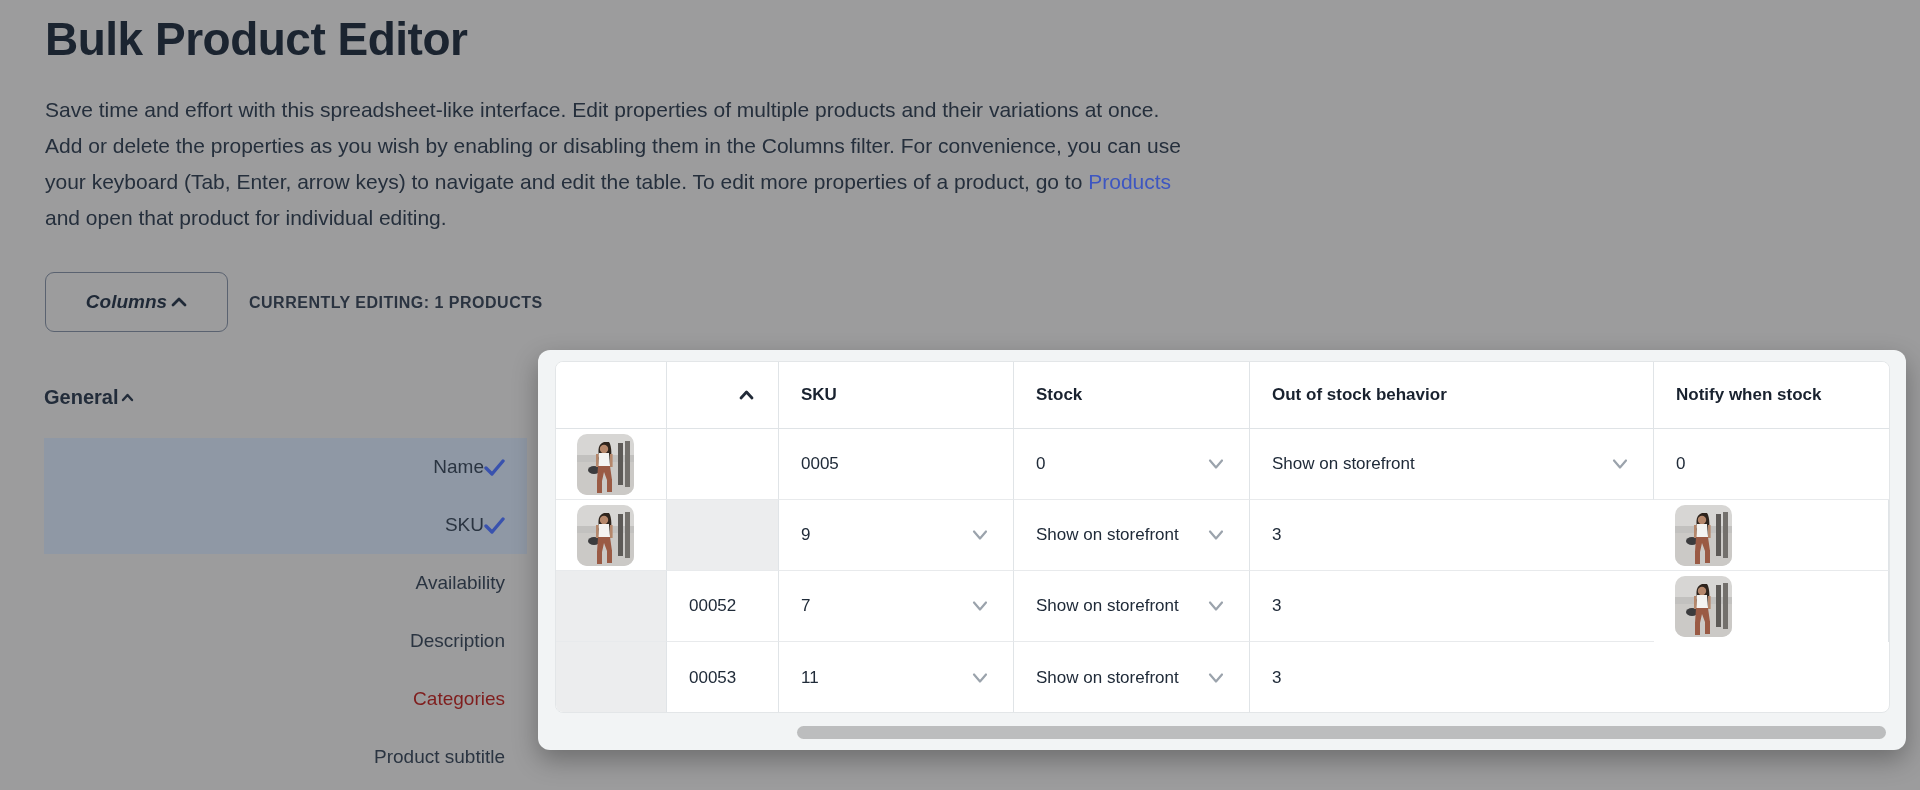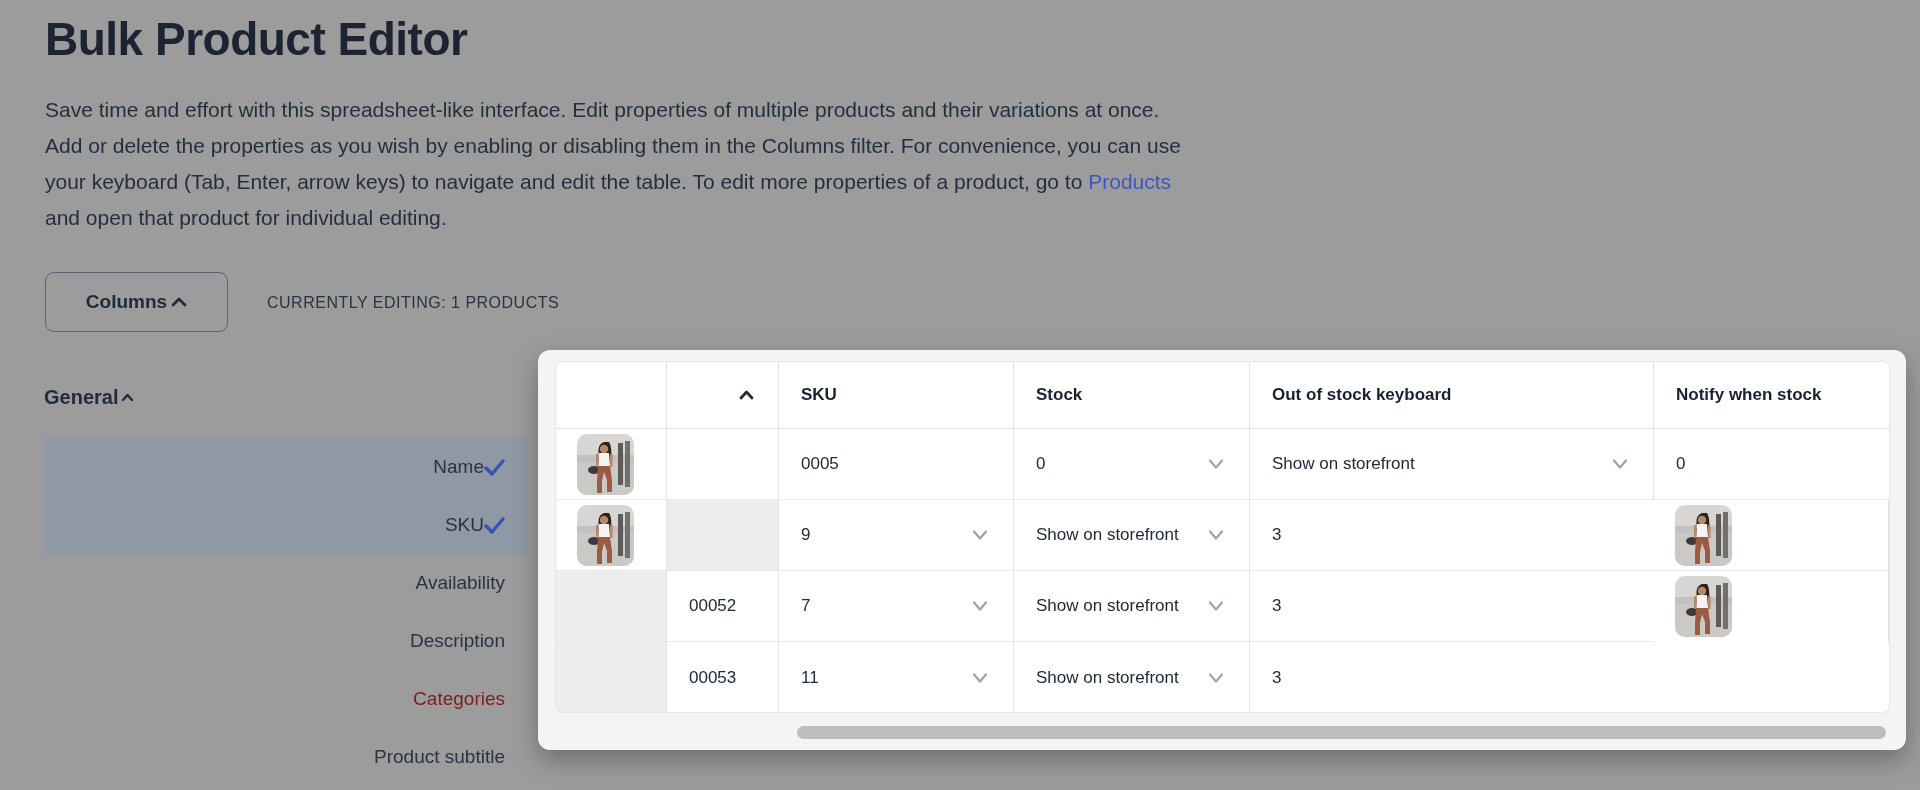--- a/index.html
+++ b/index.html
@@ -11,23 +11,23 @@
   .title { position:absolute; left:45px; top:12px; font-size:46px; font-weight:bold;
            letter-spacing:-0.5px; color:#1b2430; }
   .intro { position:absolute; left:45px; top:92px; font-size:21px; line-height:36px;
            color:#252f3c; }
   .intro a { color:#3d56c1; text-decoration:none; cursor:pointer; }
 
   
   .columns-btn { position:absolute; left:45px; top:272px; width:183px; height:60px;
                  border:1.5px solid #5a6270; border-radius:9px; background:transparent;
                  display:flex; align-items:center; justify-content:center; gap:4px;
-                 cursor:pointer; }
+                 cursor:pointer;font-style:italic; }
   .columns-btn .lbl { font-size:19px; font-weight:bold; color:#1f2937; }
-  .status { position:absolute; left:267px; top:294px; font-size:16px; font-weight:400;
+  .status { position:absolute; left:249px; top:294px; font-size:16px; font-weight:700;
             letter-spacing:0.5px; color:#2a3340; }
 
   
   .section-head { position:absolute; left:44px; top:386px; display:flex; align-items:center;
                   gap:3px; cursor:pointer; }
   .section-head .lbl { font-size:20px; font-weight:bold; color:#222c3a; }
   .col-list { position:absolute; left:44px; top:438px; width:483px; }
   .col-item { height:58px; display:flex; align-items:center; justify-content:flex-end;
               padding:0 22px 0 14px; font-size:19px; color:#2a3441; cursor:pointer; }
   .col-item.selected { background:#8f98a5; }
@@ -130,21 +130,21 @@
       <div class="cell head imgcell"></div>
       <div class="cell head sortcell">
         <span>
           <svg width="15" height="10" viewBox="0 0 15 10">
               <polyline points="2,8 7.5,2 13,8" fill="none" stroke="#222b38" stroke-width="2.8" stroke-linecap="round" stroke-linejoin="round"></polyline>
             </svg>
         </span>
       </div>
       <div class="cell head">SKU</div>
       <div class="cell head">Stock</div>
-      <div class="cell head">Out of stock keyboard</div>
+      <div class="cell head">Out of stock behavior</div>
       <div class="cell head lastcol">Notify when stock</div>
 
       <div class="cell imgcell">
         <svg class="thumb" viewBox="0 0 57 61">
             <rect width="57" height="61" fill="#d7d6d4"></rect>
             <rect y="21" width="57" height="7" fill="#c2c1bf"></rect>
             <rect y="28" width="57" height="33" fill="#cbc9c6"></rect>
             <rect x="41" y="9" width="5" height="42" fill="#5d5a57"></rect>
             <rect x="48" y="7" width="5" height="46" fill="#73706c"></rect>
             <ellipse cx="17" cy="36" rx="6" ry="4" fill="#3b3b3d"></ellipse>

